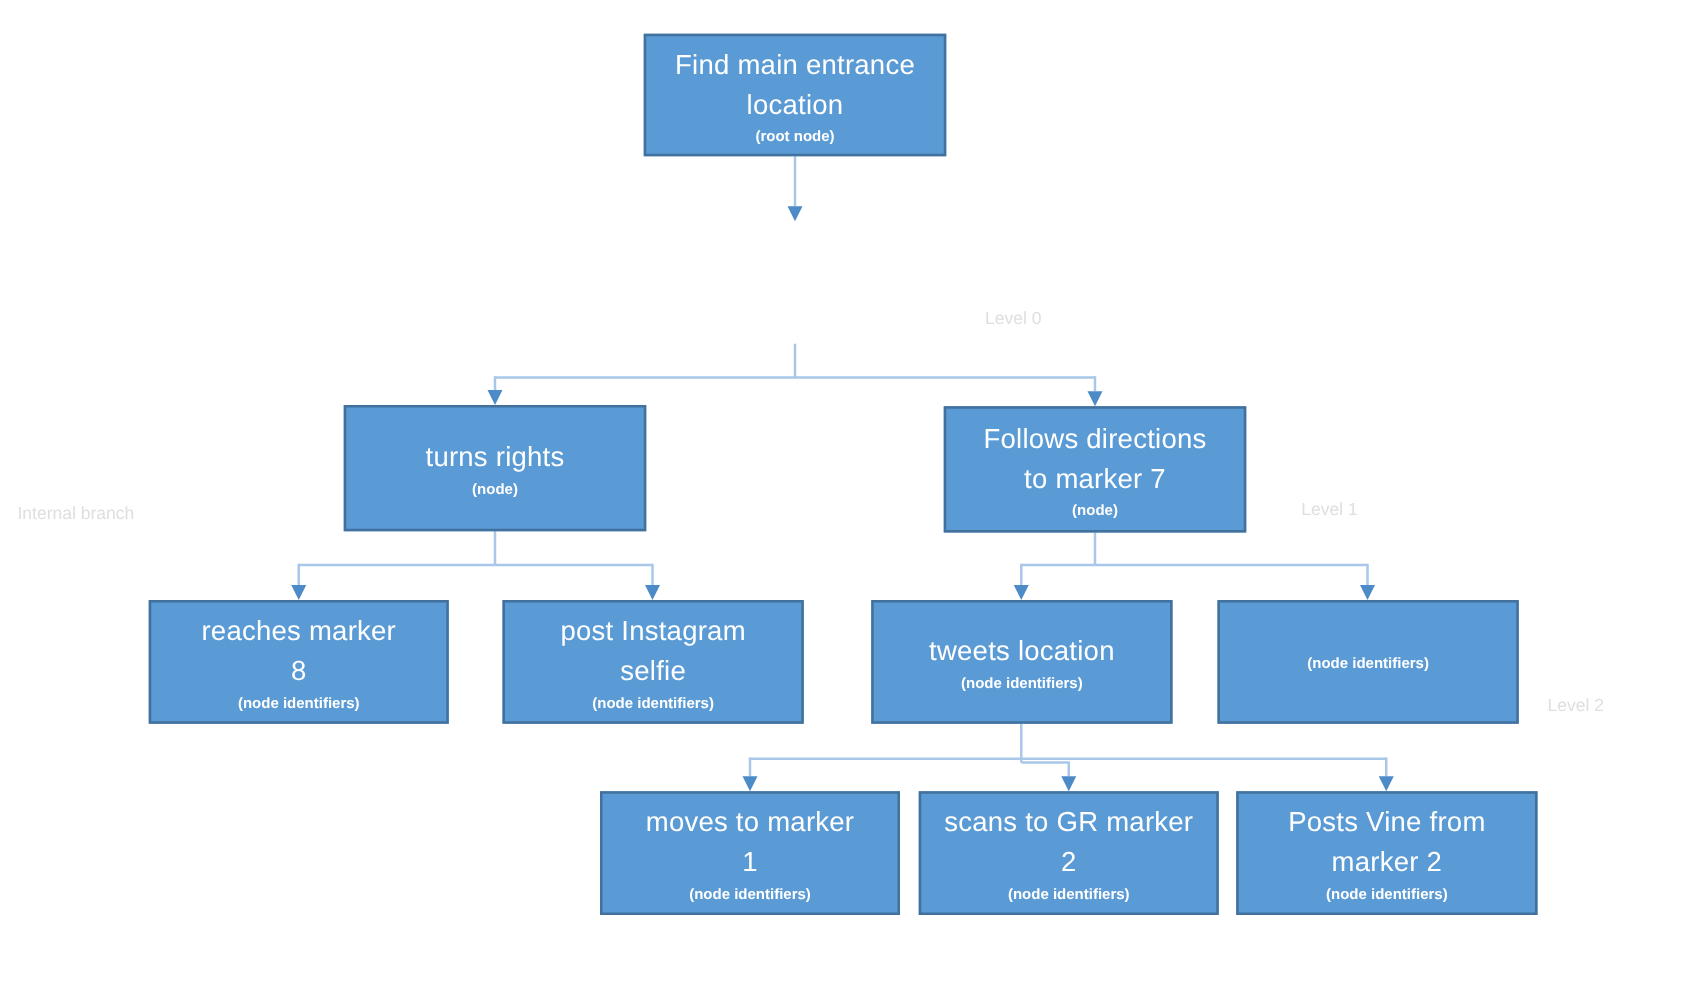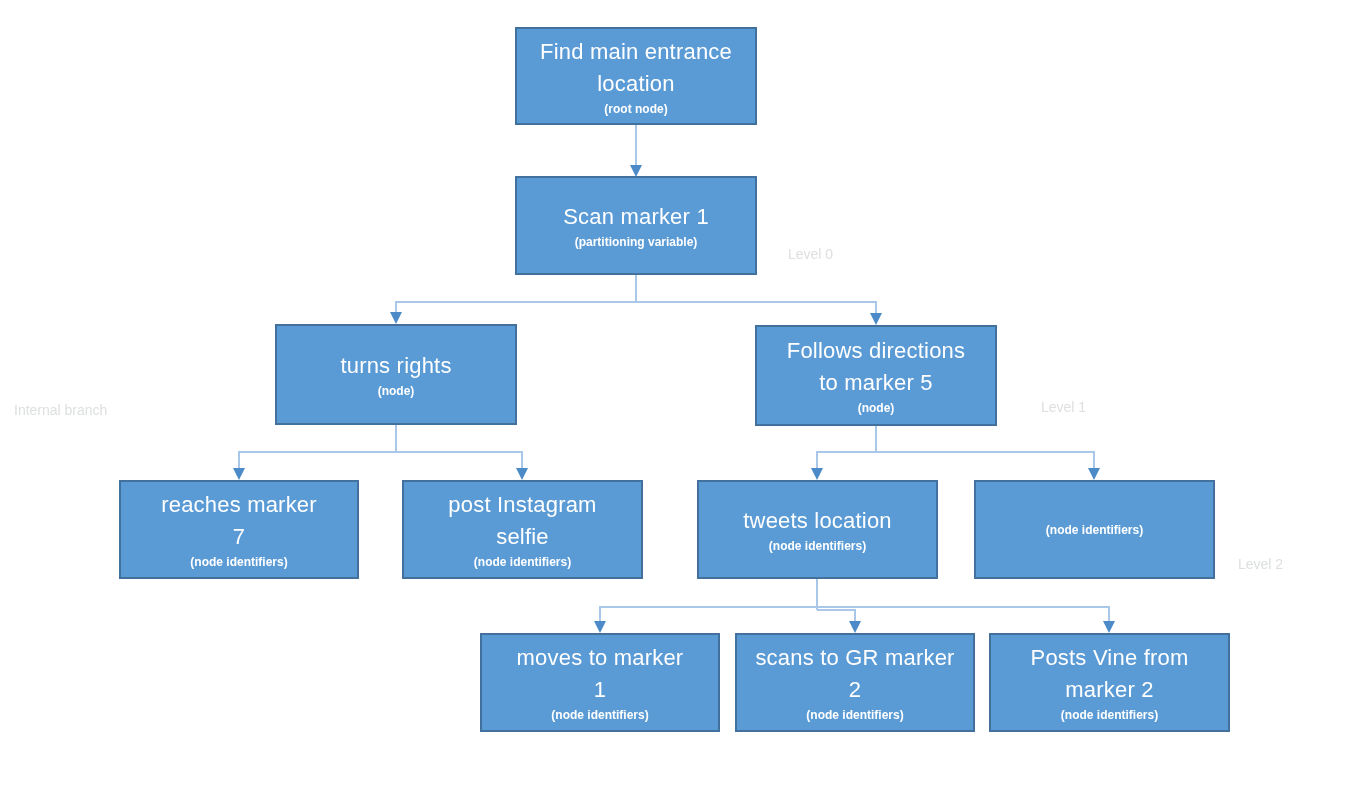--- a/index.html
+++ b/index.html
@@ -69,39 +69,35 @@
     <path class="line" d="M1109,606 L1109,621"></path>
     <polygon class="arrow" points="1103,621 1115,621 1109,633"></polygon>
   </svg>
 
   <div class="node" style="left:515px;top:27px;width:242px;height:98px">
     <div class="title">Find main entrance
 location</div>
     <div class="subtitle">(root node)</div>
   </div>
 
-  <div class="node" style="left:515px;top:176px;width:242px;height:99px">
-    <div class="title">Scan marker 1</div>
-    <div class="subtitle">(partitioning variable)</div>
-  </div>
 
   <div class="node" style="left:275px;top:324px;width:242px;height:101px">
     <div class="title">turns rights</div>
     <div class="subtitle">(node)</div>
   </div>
 
   <div class="node" style="left:755px;top:325px;width:242px;height:101px">
     <div class="title">Follows directions
-to marker 5</div>
+to marker 7</div>
     <div class="subtitle">(node)</div>
   </div>
 
   <div class="node" style="left:119px;top:480px;width:240px;height:99px">
     <div class="title">reaches marker
-7</div>
+8</div>
     <div class="subtitle">(node identifiers)</div>
   </div>
 
   <div class="node" style="left:402px;top:480px;width:241px;height:99px">
     <div class="title">post Instagram
 selfie</div>
     <div class="subtitle">(node identifiers)</div>
   </div>
 
   <div class="node" style="left:697px;top:480px;width:241px;height:99px">

